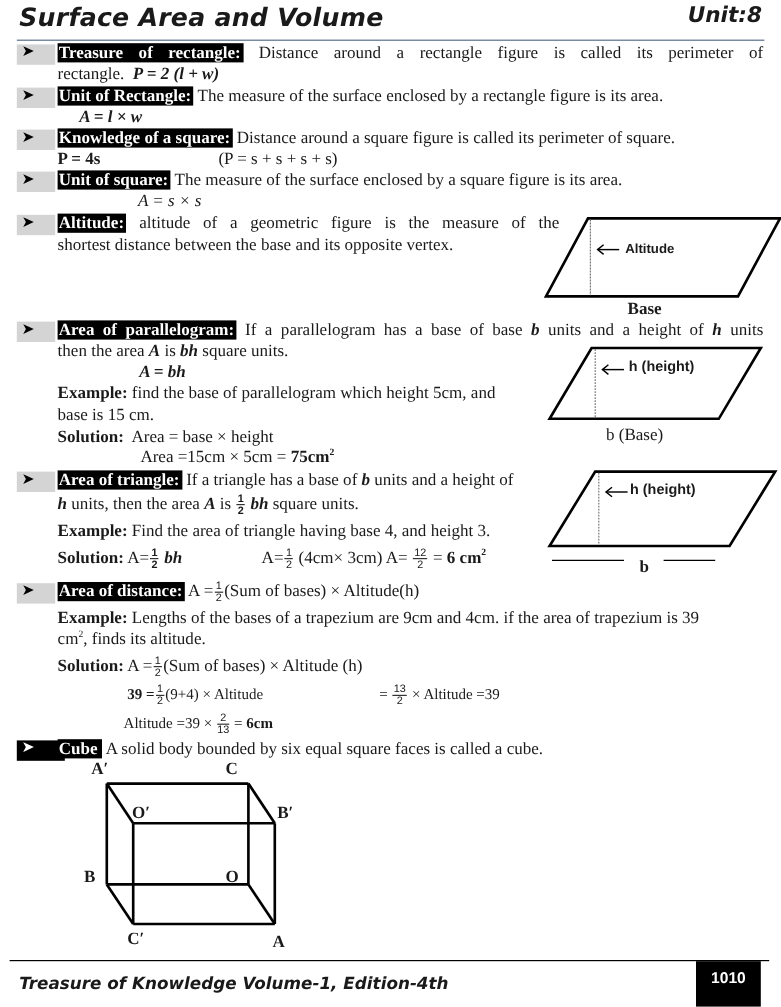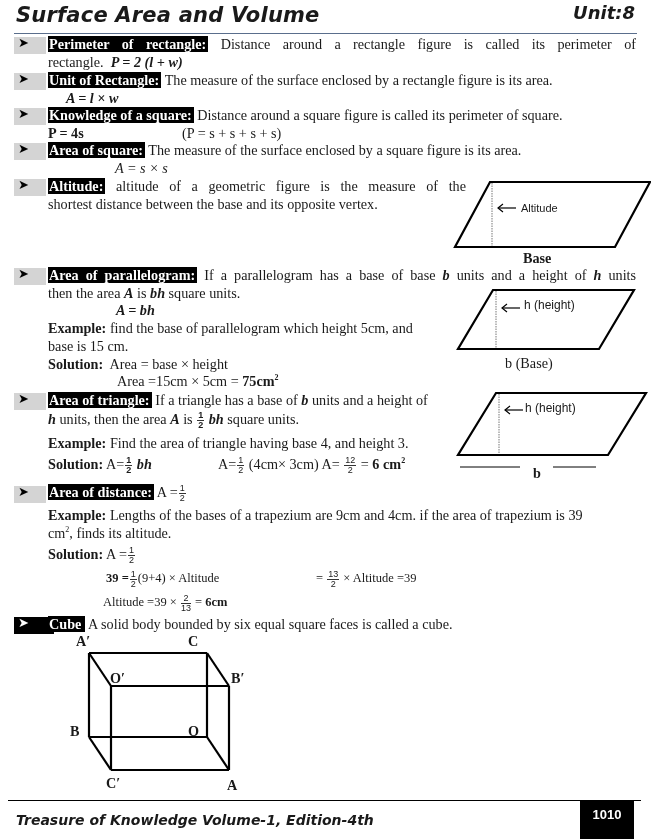--- a/index.html
+++ b/index.html
@@ -19,40 +19,40 @@
     .tag { background: #000; color: #fff; font-weight: bold; padding: 0 2px 0 1px; }
     b { font-weight: bold; }
     .it { font-style: italic; }
     .frac { display: inline-block; vertical-align: middle; text-align: center; font-family: "Liberation Sans", sans-serif;
             font-size: 9px; line-height: 9px; margin: 0 1px; }
     .frac .n { display: block; border-bottom: 1px solid #333; padding: 0 1px; }
     .frac .d { display: block; }
     .frac.b { font-weight: bold; }
     sup { font-size: 8px; vertical-align: 6px; line-height: 0; }
     svg { position: absolute; overflow: visible; }
-    .lbl-sans { font-family: "Liberation Sans", sans-serif; font-weight: normal; font-size: 11px; }
+    .lbl-sans { font-family: "Liberation Sans", sans-serif; font-weight: bold; font-size: 11px; }
     .foot-rule { position: absolute; left: 8px; right: 10px; top: 800px; height: 1px; background: #000; }
     .foot-text { position: absolute; left: 16px; top: 812px; font-family: "DejaVu Sans", sans-serif;
                  font-style: italic; font-weight: bold; font-size: 14px; }
     .foot-page { position: absolute; left: 580px; top: 801px; width: 54px; height: 38px; background: #000; color: #fff;
                  font-family: "Liberation Sans", sans-serif; font-weight: bold; font-size: 13px; text-align: center;
                  line-height: 28px; }
   </style>
 </head>
 <body>
 
 <div class="hdr-title">Surface Area and Volume</div>
 <div class="hdr-unit">Unit:8</div>
 <div class="hdr-rule"></div>
 
 <div class="bullet" style="top:37px">
     <span>➤</span>
   </div>
 <div class="just" style="top:36px">
-  <span class="tag">Perimeter of rectangle:</span>
+  <span class="tag">Treasure of rectangle:</span>
   <span>Distance around a rectangle figure is called its perimeter of</span>
 </div>
 <div class="line" style="top:54px">
   <span>rectangle.</span>&nbsp;
   <b class="it">P = 2 (l + w)</b>
 </div>
 
 <div class="bullet" style="top:73px">
     <span>➤</span>
   </div>
@@ -73,21 +73,21 @@
 </div>
 <div class="line" style="top:125px">
   <b>P = 4s</b>
 </div>
 <div class="line" style="top:125px; left:182px">(P = s + s + s + s)</div>
 
 <div class="bullet" style="top:143px">
     <span>➤</span>
   </div>
 <div class="line" style="top:142px">
-  <span class="tag">Area of square:</span>
+  <span class="tag">Unit of square:</span>
   <span>The measure of the surface enclosed by a square figure is its area.</span>
 </div>
 <div class="line" style="top:160px; left:115px">
   <span class="it">A = s × s</span>
 </div>
 
 <div class="bullet" style="top:179px">
     <span>➤</span>
   </div>
 <div class="line" style="top:178px; width:418px; text-align:justify; text-align-last:justify">
@@ -193,32 +193,32 @@
   <line x1="95" y1="76" x2="138" y2="76" stroke="#000" stroke-width="1"></line>
 </svg>
 <div class="line lbl-sans" style="left:525px; top:401px; font-size:12px">h (height)</div>
 <div class="line" style="left:533px; top:465px; font-weight:bold">b</div>
 
 <div class="bullet" style="top:486px">
     <span>➤</span>
   </div>
 <div class="line" style="top:484px">
   <span class="tag">Area of distance:</span>
-  <span>A =</span><span class="frac"><span class="n">1</span><span class="d">2</span></span>
+  <span>A =</span><span class="frac"><span class="n">1</span><span class="d">2</span></span><span>(Sum of bases) × Altitude(h)</span>
 </div>
 <div class="line" style="top:507px">
   <b>Example:</b>
   <span>Lengths of the bases of a trapezium are 9cm and 4cm. if the area of trapezium is 39</span>
 </div>
 <div class="line" style="top:525px">
   <span>cm</span><sup>2</sup><span>, finds its altitude.</span>
 </div>
 <div class="line" style="top:546px">
   <b>Solution:</b>
-  <span>A =</span><span class="frac"><span class="n">1</span><span class="d">2</span></span>
+  <span>A =</span><span class="frac"><span class="n">1</span><span class="d">2</span></span><span>(Sum of bases) × Altitude (h)</span>
 </div>
 <div class="line" style="top:570px; left:106px; font-size:12.5px">
   <b>39 =</b><span class="frac"><span class="n">1</span><span class="d">2</span></span><span>(9+4) × Altitude</span>
 </div>
 <div class="line" style="top:570px; left:316px; font-size:12.5px">
   <span>=</span>
   <span class="frac"><span class="n">13</span><span class="d">2</span></span>
   <span>× Altitude =39</span>
 </div>
 <div class="line" style="top:594px; left:103px; font-size:12.5px">

